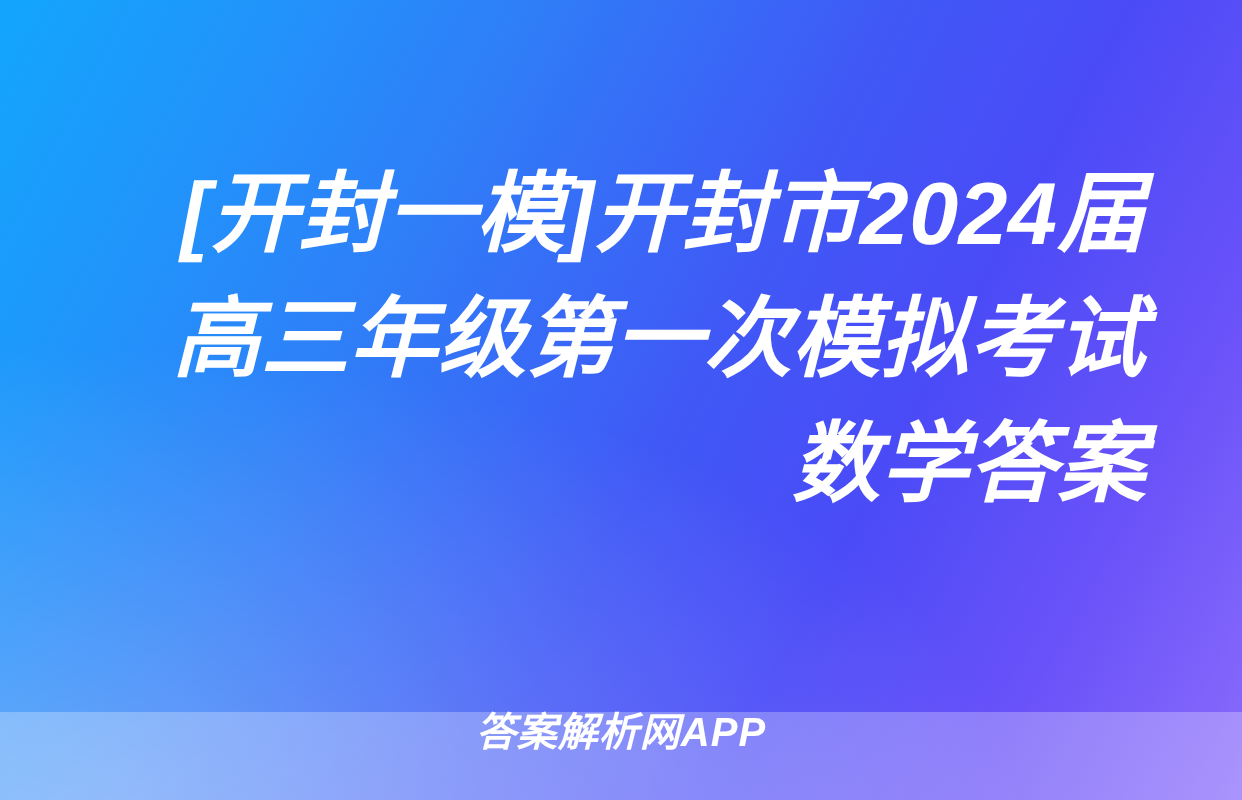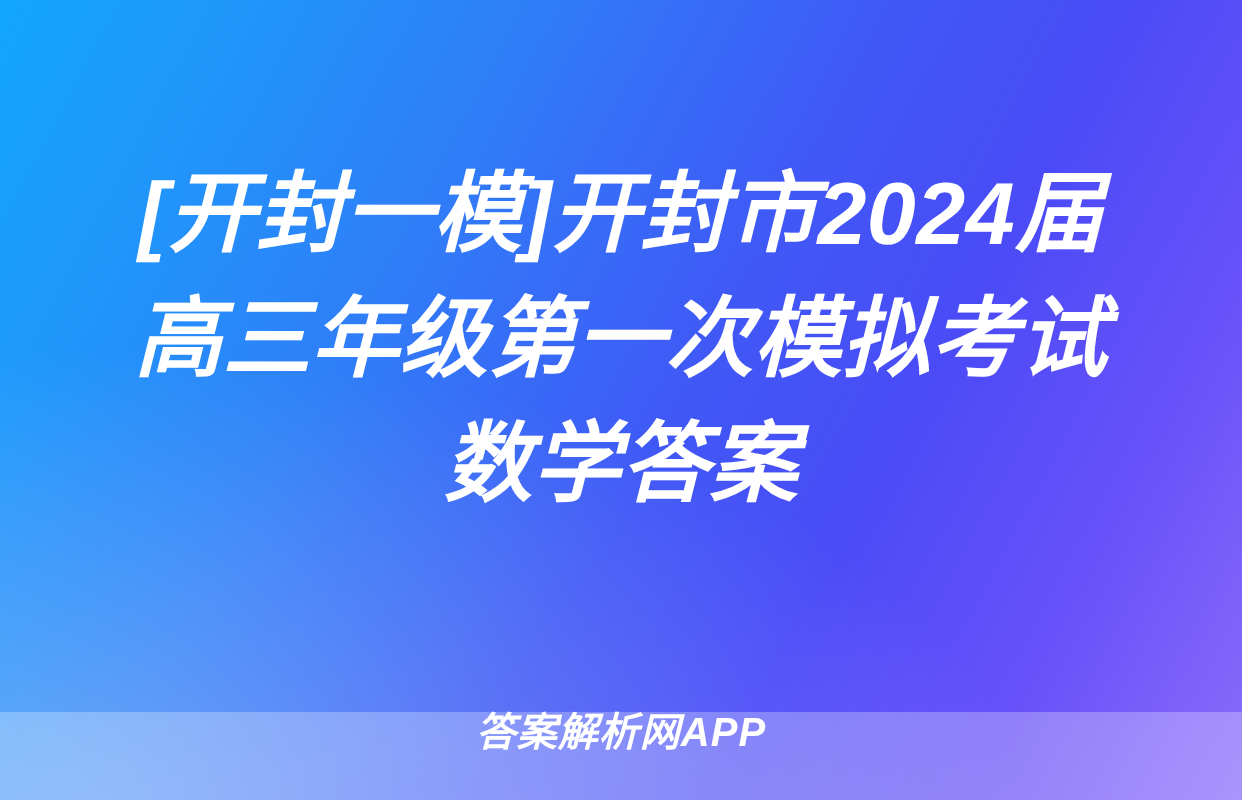--- a/index.html
+++ b/index.html
@@ -60,21 +60,21 @@
     display: flex;
     align-items: center;
     justify-content: center;
     padding: 0 96px;
     box-sizing: border-box;
   }
 
   .cover-title {
     margin: 0;
     width: 100%;
-    text-align: center;
+    text-align: right;
     color: #ffffff;
     font-family: "Liberation Sans", "DejaVu Sans", sans-serif;
     font-size: 88px;
     font-weight: 700;
     font-style: italic;
     line-height: 1.42;
     letter-spacing: 0.5px;
     word-break: break-all;
     text-rendering: geometricPrecision;
   }

